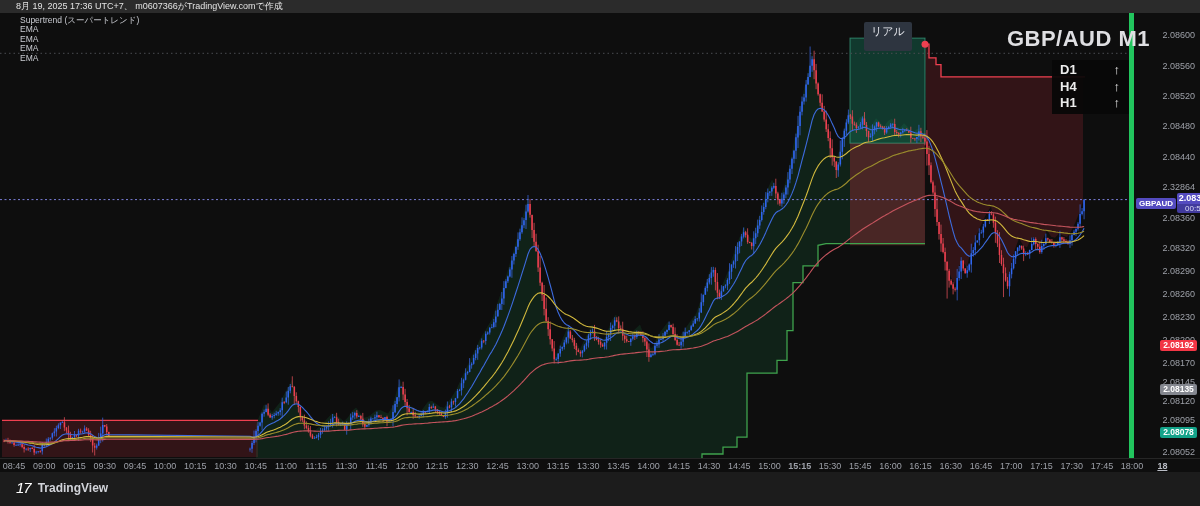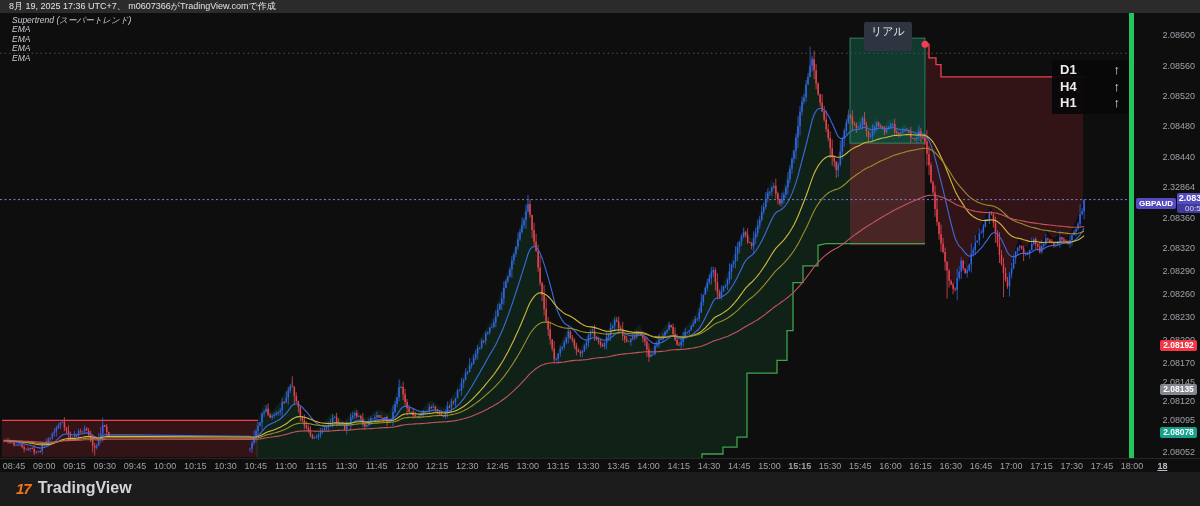--- a/index.html
+++ b/index.html
@@ -1,21 +1,21 @@
 <!DOCTYPE html>
 <html><head>
 <meta charset="utf-8">
 <style>
   html,body{margin:0;padding:0;background:#000;}
   *{box-sizing:border-box;font-family:"Liberation Sans",sans-serif;}
   #screen{position:relative;width:1200px;height:506px;background:#0e0e0e;overflow:hidden;}
   #topbar{position:absolute;left:0;top:0;width:1200px;height:13px;background:#2b2b2b;
-    color:#e3e3e3;font-size:9px;line-height:13px;padding-left:9px;z-index:30;}
+    color:#e3e3e3;font-size:9px;line-height:13px;padding-left:16px;z-index:30;}
   #chart-svg{position:absolute;left:0;top:0;z-index:5;}
-  #legend{position:absolute;left:12px;top:16px;z-index:20;color:#caccd2;font-size:8.5px;line-height:9.4px;font-style:italic;}
+  #legend{position:absolute;left:20px;top:16px;z-index:20;color:#caccd2;font-size:8.5px;line-height:9.4px;}
   #legend div{white-space:nowrap;}
   #symbol-title{position:absolute;top:26px;right:50px;z-index:20;color:#dfdfe2;
     font-size:22px;font-weight:700;letter-spacing:.5px;}
   #htf-panel{position:absolute;left:1052px;top:60px;width:77px;height:54px;z-index:21;
     background:rgba(8,8,8,.93);padding:2px 9px 2px 8px;}
   .htf-row{display:flex;justify-content:space-between;color:#ececec;font-size:13px;
     font-weight:700;line-height:16.5px;}
   .htf-arrow{font-weight:400;color:#e6e6e6;}
   #real-label{position:absolute;left:864px;top:22px;z-index:22;background:#2e3540;color:#e8eaef;
     font-size:11px;padding:2px 7px 12px;border-radius:2px;}
@@ -31,22 +31,22 @@
   #cur-box{width:36px;border-radius:2px;overflow:hidden;text-align:center;}
   #cur-price{background:#544bc0;color:#fff;font-size:9px;font-weight:700;line-height:11px;}
   #cur-count{background:#413a9d;color:#dcdcf5;font-size:8px;line-height:9px;}
   #time-axis{position:absolute;left:0;top:458px;width:1200px;height:14px;z-index:15;
     border-top:1px solid #262626;padding-left:16px;}
   .ta-label{position:absolute;top:2px;width:34px;margin-left:-17px;text-align:center;
     color:#9da0a8;font-size:9px;}
   .ta-date{font-weight:700;color:#babdc5;text-decoration:underline;}
   #bottom-strip{position:absolute;left:0;top:472px;width:1200px;height:34px;background:#1c1c1c;z-index:25;}
   #wm{position:absolute;left:16px;top:7px;display:flex;align-items:center;gap:7px;}
-  #wm-logo{font-size:15px;font-weight:700;color:#f97316;letter-spacing:-1px;font-style:italic;}
-  #wm-brand{font-size:16px;font-weight:700;color:#d2d4da;}
+  #wm-logo{font-size:15px;font-weight:400;color:#ffffff;letter-spacing:-1px;font-style:italic;}
+  #wm-brand{font-size:12px;font-weight:700;color:#d2d4da;}
 </style>
 </head>
 <body>
 
 <div id="screen">
 
   <div id="topbar">
     <span>8月 19, 2025 17:36 UTC+7、 m0607366がTradingView.comで作成</span>
   </div>
 
@@ -73,20 +73,21 @@
     </svg>
 
   <div id="legend">
     <div>Supertrend (スーパートレンド)</div>
     <div>EMA</div>
     <div>EMA</div>
     <div>EMA</div>
     <div>EMA</div>
   </div>
 
+  <div id="symbol-title">GBP/AUD M1</div>
 
   <div id="real-label">リアル</div>
 
   <div id="htf-panel">
     <div class="htf-row">
       <span>D1</span>
       <span class="htf-arrow">↑</span>
     </div>
     <div class="htf-row">
       <span>H4</span>

